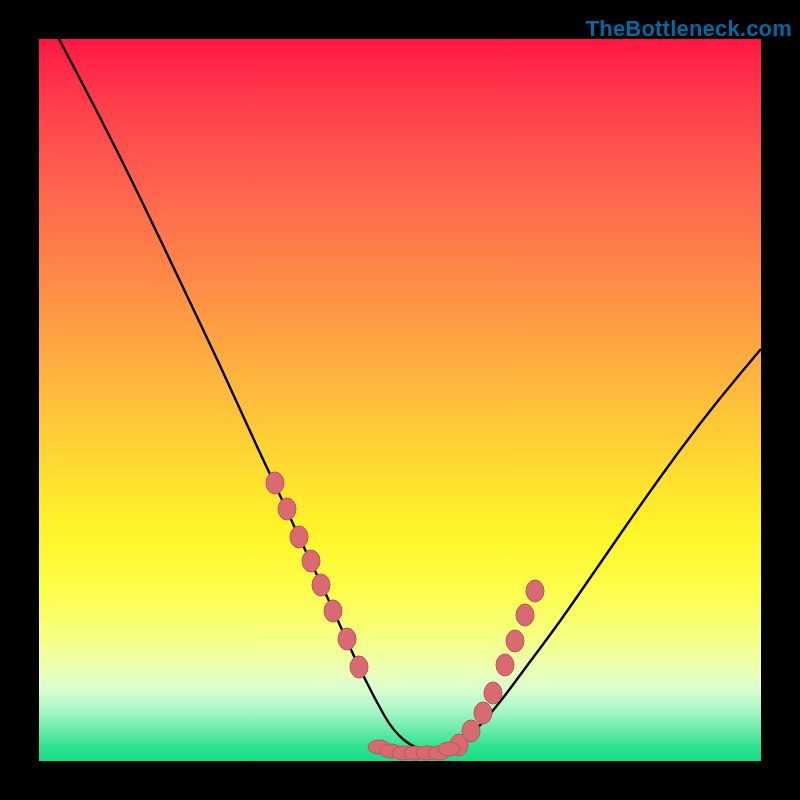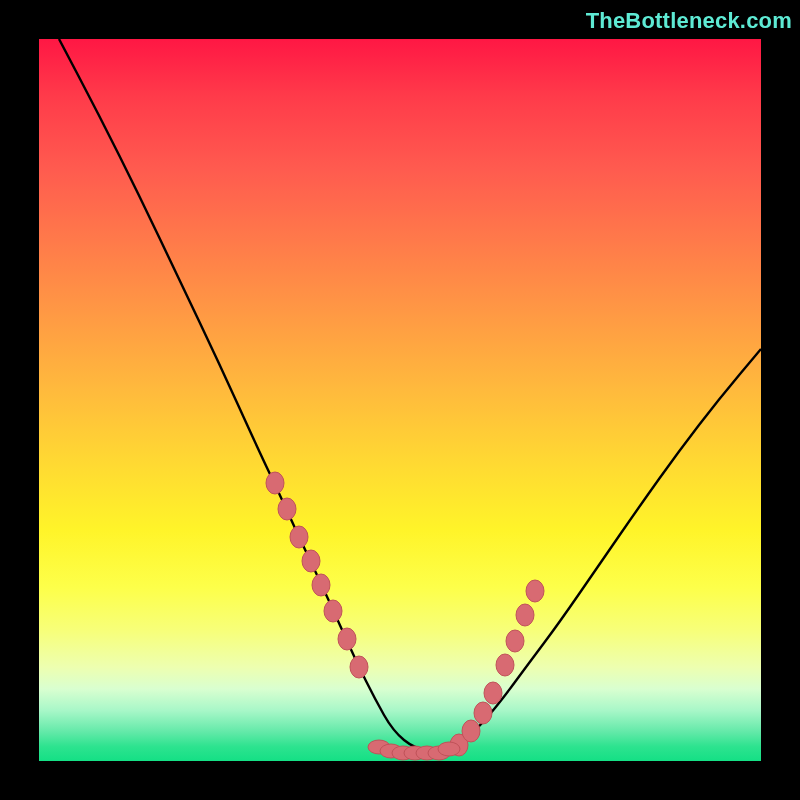--- a/index.html
+++ b/index.html
@@ -16,21 +16,21 @@
     #fff429 68%,
     #fdff4a 76%,
     #f7ff7a 82%,
     #edffb0 87%,
     #d9ffd0 90%,
     #a8f7c8 93%,
     #62e9a8 96%,
     #2de38f 98%,
     #14e085 100%);
 }
-.watermark{position:absolute;right:8px;top:8px;color:#5eead4;font:600 22px Arial,Helvetica,sans-serif;letter-spacing:.2px}
+.watermark{position:absolute;right:8px;top:16px;color:#0369a1;font:600 22px Arial,Helvetica,sans-serif;letter-spacing:.2px}
 svg{position:absolute;left:0;top:0}
 .curve{fill:none;stroke:#000;stroke-width:2.4}
 .dot{fill:#d86a72;stroke:#c05259;stroke-width:1}
 .flatdot{fill:#d86a72;stroke:#c05259;stroke-width:1}
 </style>
 </head>
 <body>
 
 <div class="frame">
   <div class="plot">

